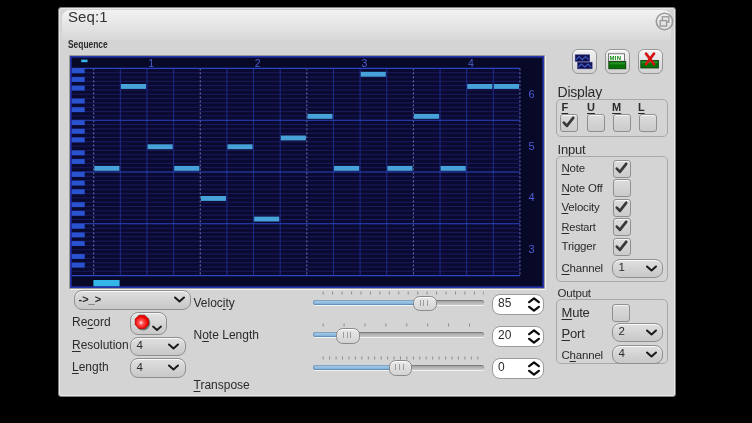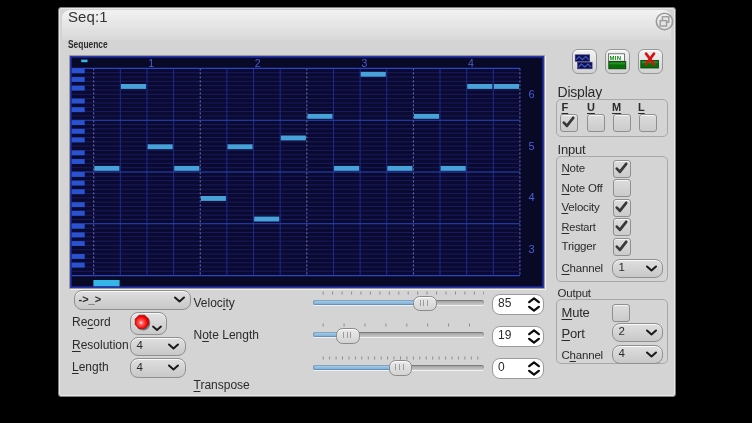--- a/index.html
+++ b/index.html
@@ -243,21 +243,21 @@
     <div class="abs" style="left:395.3px;top:364.1px;width:1.1px;height:5.8px;background:#9c9c9c"></div>
     <div class="abs" style="left:399.0px;top:364.1px;width:1.1px;height:5.8px;background:#9c9c9c"></div>
     <div class="abs" style="left:402.7px;top:364.1px;width:1.1px;height:5.8px;background:#9c9c9c"></div>
     <div class="spin" style="left:492px;top:294px;width:50px;height:19px"></div>
     <div class="t" style="left:498px;top:297.0px;font-size:12px">85</div>
     <svg class="abs" style="left:527px;top:296.5px" width="15" height="15">
       <polyline points="2.2,5.2 7,1.4 11.8,5.2" fill="none" stroke="#0a0a0a" stroke-width="2.2" stroke-linecap="round" stroke-linejoin="round"></polyline>
       <polyline points="2.2,9.8 7,13.6 11.8,9.8" fill="none" stroke="#0a0a0a" stroke-width="2.2" stroke-linecap="round" stroke-linejoin="round"></polyline>
     </svg>
     <div class="spin" style="left:492px;top:326px;width:50px;height:19px"></div>
-    <div class="t" style="left:498px;top:329.0px;font-size:12px">19</div>
+    <div class="t" style="left:498px;top:329.0px;font-size:12px">20</div>
     <svg class="abs" style="left:527px;top:328.5px" width="15" height="15">
       <polyline points="2.2,5.2 7,1.4 11.8,5.2" fill="none" stroke="#0a0a0a" stroke-width="2.2" stroke-linecap="round" stroke-linejoin="round"></polyline>
       <polyline points="2.2,9.8 7,13.6 11.8,9.8" fill="none" stroke="#0a0a0a" stroke-width="2.2" stroke-linecap="round" stroke-linejoin="round"></polyline>
     </svg>
     <div class="spin" style="left:492px;top:358px;width:50px;height:19px"></div>
     <div class="t" style="left:498px;top:361.0px;font-size:12px">0</div>
     <svg class="abs" style="left:527px;top:360.5px" width="15" height="15">
       <polyline points="2.2,5.2 7,1.4 11.8,5.2" fill="none" stroke="#0a0a0a" stroke-width="2.2" stroke-linecap="round" stroke-linejoin="round"></polyline>
       <polyline points="2.2,9.8 7,13.6 11.8,9.8" fill="none" stroke="#0a0a0a" stroke-width="2.2" stroke-linecap="round" stroke-linejoin="round"></polyline>
     </svg>

